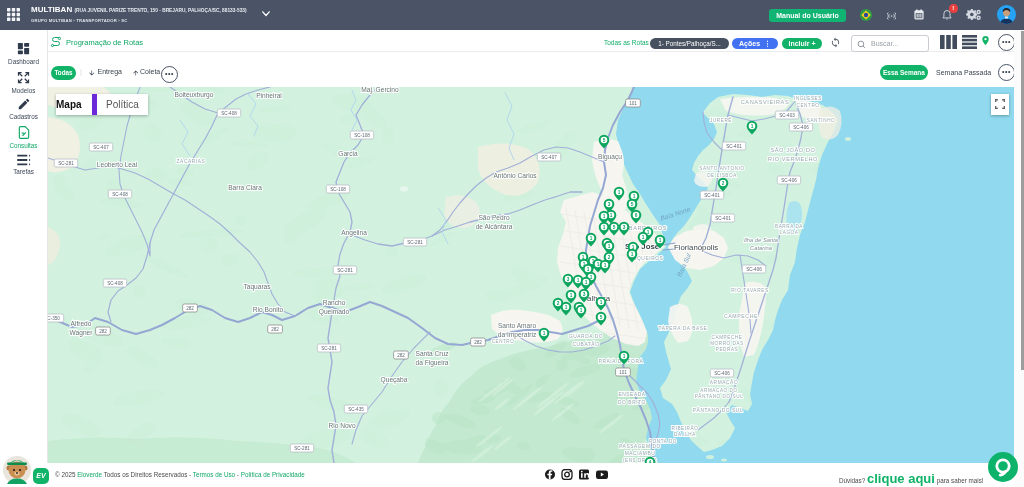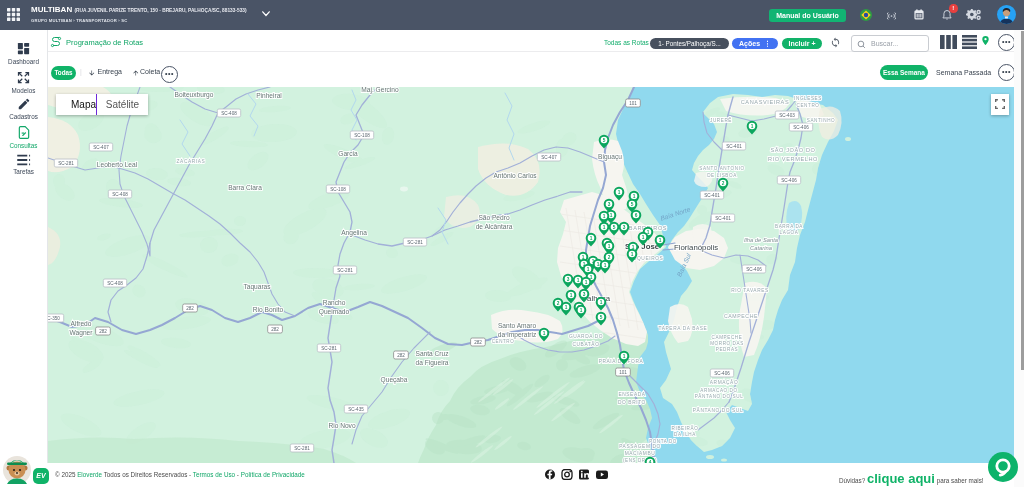--- a/index.html
+++ b/index.html
@@ -29,21 +29,21 @@
   #row3 { position:absolute; left:48px; top:55px; width:966px; height:32px; background:#fff; }
   #todas { position:absolute; left:3px; top:11px; width:25px; height:14px; background:#10b368; border-radius:99px; color:#fff; font-size:6.3px; font-weight:bold; text-align:center; line-height:14px; }
   .r3txt { position:absolute; top:13px; font-size:7px; color:#39434f; }
   .ocirc { position:absolute; width:17px; height:17px; border:1px solid #4a5466; border-radius:50%; color:#39434f; text-align:center; }
   .ocirc .dots { position:relative; top:-1px; font-size:7px; letter-spacing:.6px; color:#39434f; font-weight:bold; line-height:16px; }
   #essasem { position:absolute; left:832px; top:10px; width:48px; height:15px; background:#10b368; border-radius:99px; color:#fff; font-size:6.5px; font-weight:bold; text-align:center; line-height:15px; }
   
   #map { position:absolute; left:48px; top:87px; width:966px; height:376px; background:#d2f2df; overflow:hidden; }
   
   #mtc { position:absolute; left:8px; top:7px; width:92px; height:21px; background:#fff; box-shadow:0 1px 3px rgba(0,0,0,.3); display:flex; font-size:10px; }
-  #mtc .a { width:41px; text-align:right; line-height:21px; font-weight:normal; color:#111; border-right:1px solid #6d28d9;}
+  #mtc .a { width:41px; text-align:left; line-height:21px; font-weight:bold; color:#111; border-right:5px solid #6d28d9;}
   #mtc .b { flex:1; text-align:center; line-height:21px; color:#565656; }
   #fsbtn { position:absolute; left:943px; top:7px; width:18px; height:21px; background:#fff; box-shadow:0 1px 3px rgba(0,0,0,.3); }
   
   #foot { position:absolute; left:0; top:463px; width:1024px; height:24px; background:#fff; }
   #foot .copy { position:absolute; left:55px; top:8px; font-size:6.3px; color:#4a4a4a; }
   #foot .copy b { color:#10a768; font-weight:normal; }
   #foot .right { position:absolute; left:839px; top:8px; font-size:6.3px; color:#4a4a4a; white-space:nowrap; }
   #foot .right .cl { color:#10b368; font-weight:bold; font-size:13px; }
   
   #sbar { position:absolute; left:1014px; top:30px; width:10px; height:457px; background:#fbfbfb; }
@@ -893,21 +893,21 @@
         <text y="2" font-size="4.8" font-weight="bold" fill="#0ca65e" text-anchor="middle" font-family="Liberation Sans">1</text>
       </g>
       <g transform="translate(602,375)">
         <path d="M0 8.6 C-2.4 5.6 -5.3 3.3 -5.3 0 A5.3 5.3 0 1 1 5.3 0 C5.3 3.3 2.4 5.6 0 8.6 Z" fill="#0ca65e"></path>
         <circle r="3.3" fill="#fff"></circle>
         <text y="2" font-size="4.8" font-weight="bold" fill="#0ca65e" text-anchor="middle" font-family="Liberation Sans">4</text>
       </g>
     </svg>
   <div id="mtc">
       <div class="a">Mapa</div>
-      <div class="b">Satélite</div>
+      <div class="b">Política</div>
     </div>
   <div id="fsbtn">
     <svg style="position:absolute;left:4px;top:5px" width="10" height="10" viewBox="0 0 12 12">
         <path fill="none" stroke="#666" stroke-width="1.7" d="M0.8 3.5V0.8h2.7M8.5 0.8h2.7v2.7M11.2 8.5v2.7H8.5M3.5 11.2H0.8V8.5"></path>
       </svg>
   </div>
 </div>
 
 <div id="foot">
   <div class="copy">© 2025 <b>Eloverde</b> Todos os Direitos Reservados - <b>Termos de Uso</b> - <b>Política de Privacidade</b></div>

